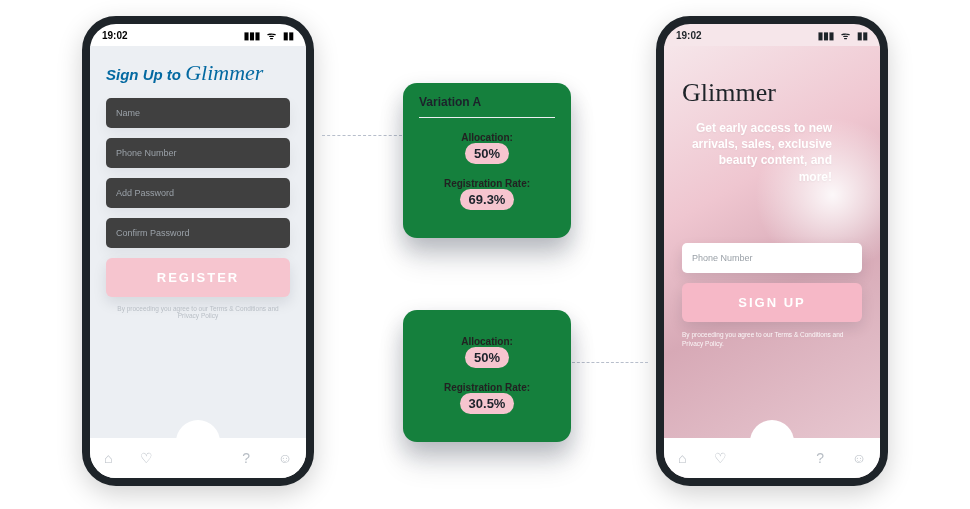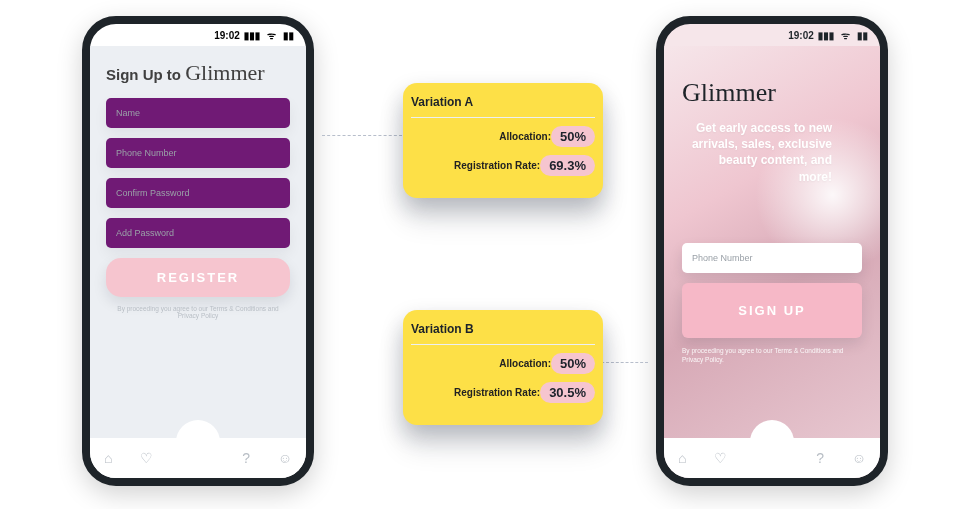--- a/index.html
+++ b/index.html
@@ -24,61 +24,62 @@
     overflow: hidden;
     box-shadow: 0 8px 26px rgba(0,0,0,.18);
   }
   .phone.left  { left: 82px;  top: 16px; }
   .phone.right { left: 656px; top: 16px; }
 
   .statusbar {
     height: 22px;
     display: flex;
     align-items: center;
-    justify-content: flex-end;
+    justify-content: space-between;
     padding: 0 12px;
     font-size: 10px;
     font-weight: 600;
   }
   .statusbar .icons span { margin-left: 4px; }
 
   
   .screenA {
     background: #eceff3;
     height: calc(100% - 22px - 40px);
     padding: 14px 16px 10px;
   }
   .screenA .title {
     font-size: 15px;
     font-weight: 700;
-    color: #404040;
+    color: #0369a1;
     margin-bottom: 12px;
+    font-style: italic;
   }
   .screenA .title .brand {
     font-family: "Brush Script MT", cursive;
     font-size: 22px;
     font-weight: 400;
   }
   .fieldA {
-    background: #701a75;
+    background: #404040;
     border-radius: 5px;
     font-size: 9px;
     color: #9aa1a8;
     padding: 10px 10px;
     margin-bottom: 10px;
     box-shadow: 0 6px 14px rgba(10,20,40,.06);
   }
   .btnA {
     background: #f6c5cf;
     color: #fff;
     text-align: center;
     font-weight: 800;
     letter-spacing: 2px;
     font-size: 13px;
-    border-radius: 15px;
+    border-radius: 6px;
     padding: 12px 0;
     box-shadow: 0 6px 14px rgba(10,20,40,.10);
     margin-top: 2px;
   }
   .disclaimerA {
     font-size: 6.5px;
     color: #b8bec5;
     text-align: center;
     margin-top: 8px;
   }
@@ -141,40 +142,40 @@
     margin-bottom: 10px;
   }
   .btnB {
     background: #f6b8c7;
     color: #fff;
     text-align: center;
     font-weight: 800;
     letter-spacing: 2px;
     font-size: 13px;
     border-radius: 6px;
-    padding: 20px 0;
+    padding: 12px 0;
     box-shadow: 0 6px 14px rgba(10,20,40,.10);
   }
   .disclaimerB {
     font-size: 6.5px;
     color: rgba(255,255,255,.9);
     margin-top: 8px;
     line-height: 1.4;
   }
   .phone.right .statusbar { color:#fff; background: transparent; }
   .phone.right { background: #f6e6ea; }
   .phone.right .bottombar { color:#b8bec5; }
 
   
   .card {
     position: absolute;
-    width: 200px;
-    background: #fde047;
+    width: 168px;
+    background: #15803d;
     border-radius: 14px;
-    padding: 12px 8px 14px;
+    padding: 12px 16px 14px;
     box-shadow:
       0 10px 22px rgba(15,25,45,.22),
       0 22px 28px rgba(15,25,45,.12);
   }
   .card.a { left: 403px; top: 83px; }
   .card.b { left: 403px; top: 310px; }
   .card .vtitle {
     font-size: 12px;
     font-weight: 800;
     color: #1c222b;
@@ -182,21 +183,22 @@
     border-bottom: 1px solid #eceff3;
     margin-bottom: 8px;
   }
   .card .row {
     display: flex;
     align-items: center;
     justify-content: flex-end;
     font-size: 10px;
     font-weight: 700;
     color: #222;
-    margin: 8px 0;
+    margin: 14px 0;
+    flex-direction: column;
   }
   .pill {
     background: #f6c5cf;
     color: #1c222b;
     font-weight: 800;
     font-size: 13px;
     padding: 3px 9px;
     border-radius: 999px;
     min-width: 36px;
     text-align: center;
@@ -224,22 +226,22 @@
         <span>ᯤ</span>
         <span>▮▮</span>
       </span>
     </div>
     <div class="screenA">
       <div class="title">
         <span>Sign Up to </span><span class="brand">Glimmer</span>
       </div>
       <div class="fieldA">Name</div>
       <div class="fieldA">Phone Number</div>
+      <div class="fieldA">Add Password</div>
       <div class="fieldA">Confirm Password</div>
-      <div class="fieldA">Add Password</div>
       <div class="btnA">REGISTER</div>
       <div class="disclaimerA">
         <span>By proceeding you agree to our </span><span>Terms &amp; Conditions</span><span> and </span><span>Privacy Policy</span>
       </div>
     </div>
     <div class="bottombar">
       <div class="notch"></div>
       <span>⌂</span>
       <span>♡</span>
       <span style="width:34px"></span>
@@ -283,21 +285,20 @@
       <span>Allocation:</span>
       <span class="pill">50%</span>
     </div>
     <div class="row">
       <span>Registration Rate:</span>
       <span class="pill">69.3%</span>
     </div>
   </div>
 
   <div class="card b">
-    <div class="vtitle">Variation B</div>
     <div class="row">
       <span>Allocation:</span>
       <span class="pill">50%</span>
     </div>
     <div class="row">
       <span>Registration Rate:</span>
       <span class="pill">30.5%</span>
     </div>
   </div>
 

